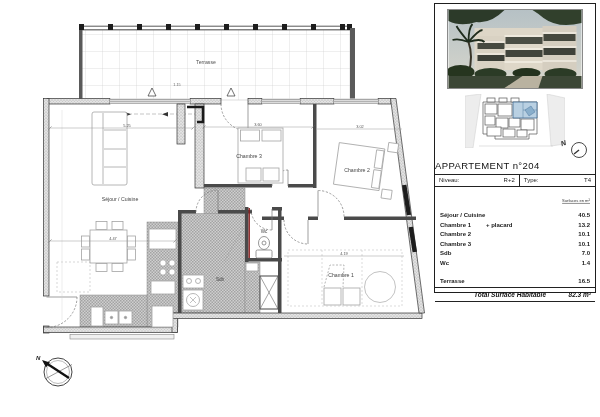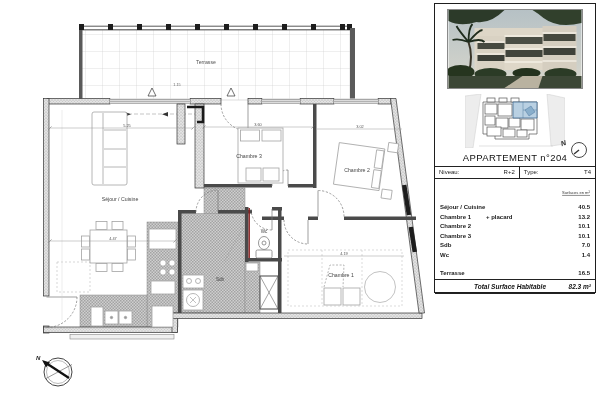--- a/index.html
+++ b/index.html
@@ -5,21 +5,21 @@
   html,body{margin:0;padding:0;background:#fff;}
   #stage{position:relative;width:600px;height:417px;background:#fff;overflow:hidden;
          font-family:"Liberation Sans","DejaVu Sans",sans-serif;}
   #plan-wrap{position:absolute;left:0;top:0;width:435px;height:417px;}
   
   #panel{position:absolute;left:434px;top:3px;width:162px;height:290px;
          border:1.5px solid #1e1e1e;background:#fff;display:flex;flex-direction:column;box-sizing:border-box;}
   .photo{margin:5px auto 0;width:134px;height:78px;border:1px solid #8a8a8a;overflow:hidden;flex:none;}
   .siteplan{margin:5px auto 0;width:100px;height:54px;flex:none;position:relative;}
   .panel-north{position:absolute;right:5px;top:131px;width:30px;height:26px;}
-  .ptitle{margin-top:4px;text-align:center;font-size:9.5px;letter-spacing:.4px;color:#111;flex:none;}
+  .ptitle{margin-top:12px;text-align:left;font-size:9.5px;letter-spacing:.4px;color:#111;flex:none;}
   .info-row{margin-top:3px;border-top:1px solid #222;border-bottom:1px solid #222;display:flex;
             font-size:6px;color:#222;height:11px;line-height:11px;flex:none;}
   .info-cell{display:flex;justify-content:space-between;padding:0 4px;box-sizing:border-box;}
   .info-cell.c1{width:53%;border-right:1px solid #222;}
   .info-cell.c2{width:47%;}
   .note-line{text-align:right;padding:2px 5px 0 0;flex:none;}
   .note-line span{font-size:5px;color:#333;display:inline-block;transform:scale(.82);transform-origin:right top;border-bottom:.5px solid #777;}
   .rooms{padding:4px 5px 0 5px;flex:none;}
   .room-row{display:flex;font-size:6px;font-weight:700;color:#1a1a1a;line-height:9.5px;}
   .room-row.spacer{margin-top:9px;}

